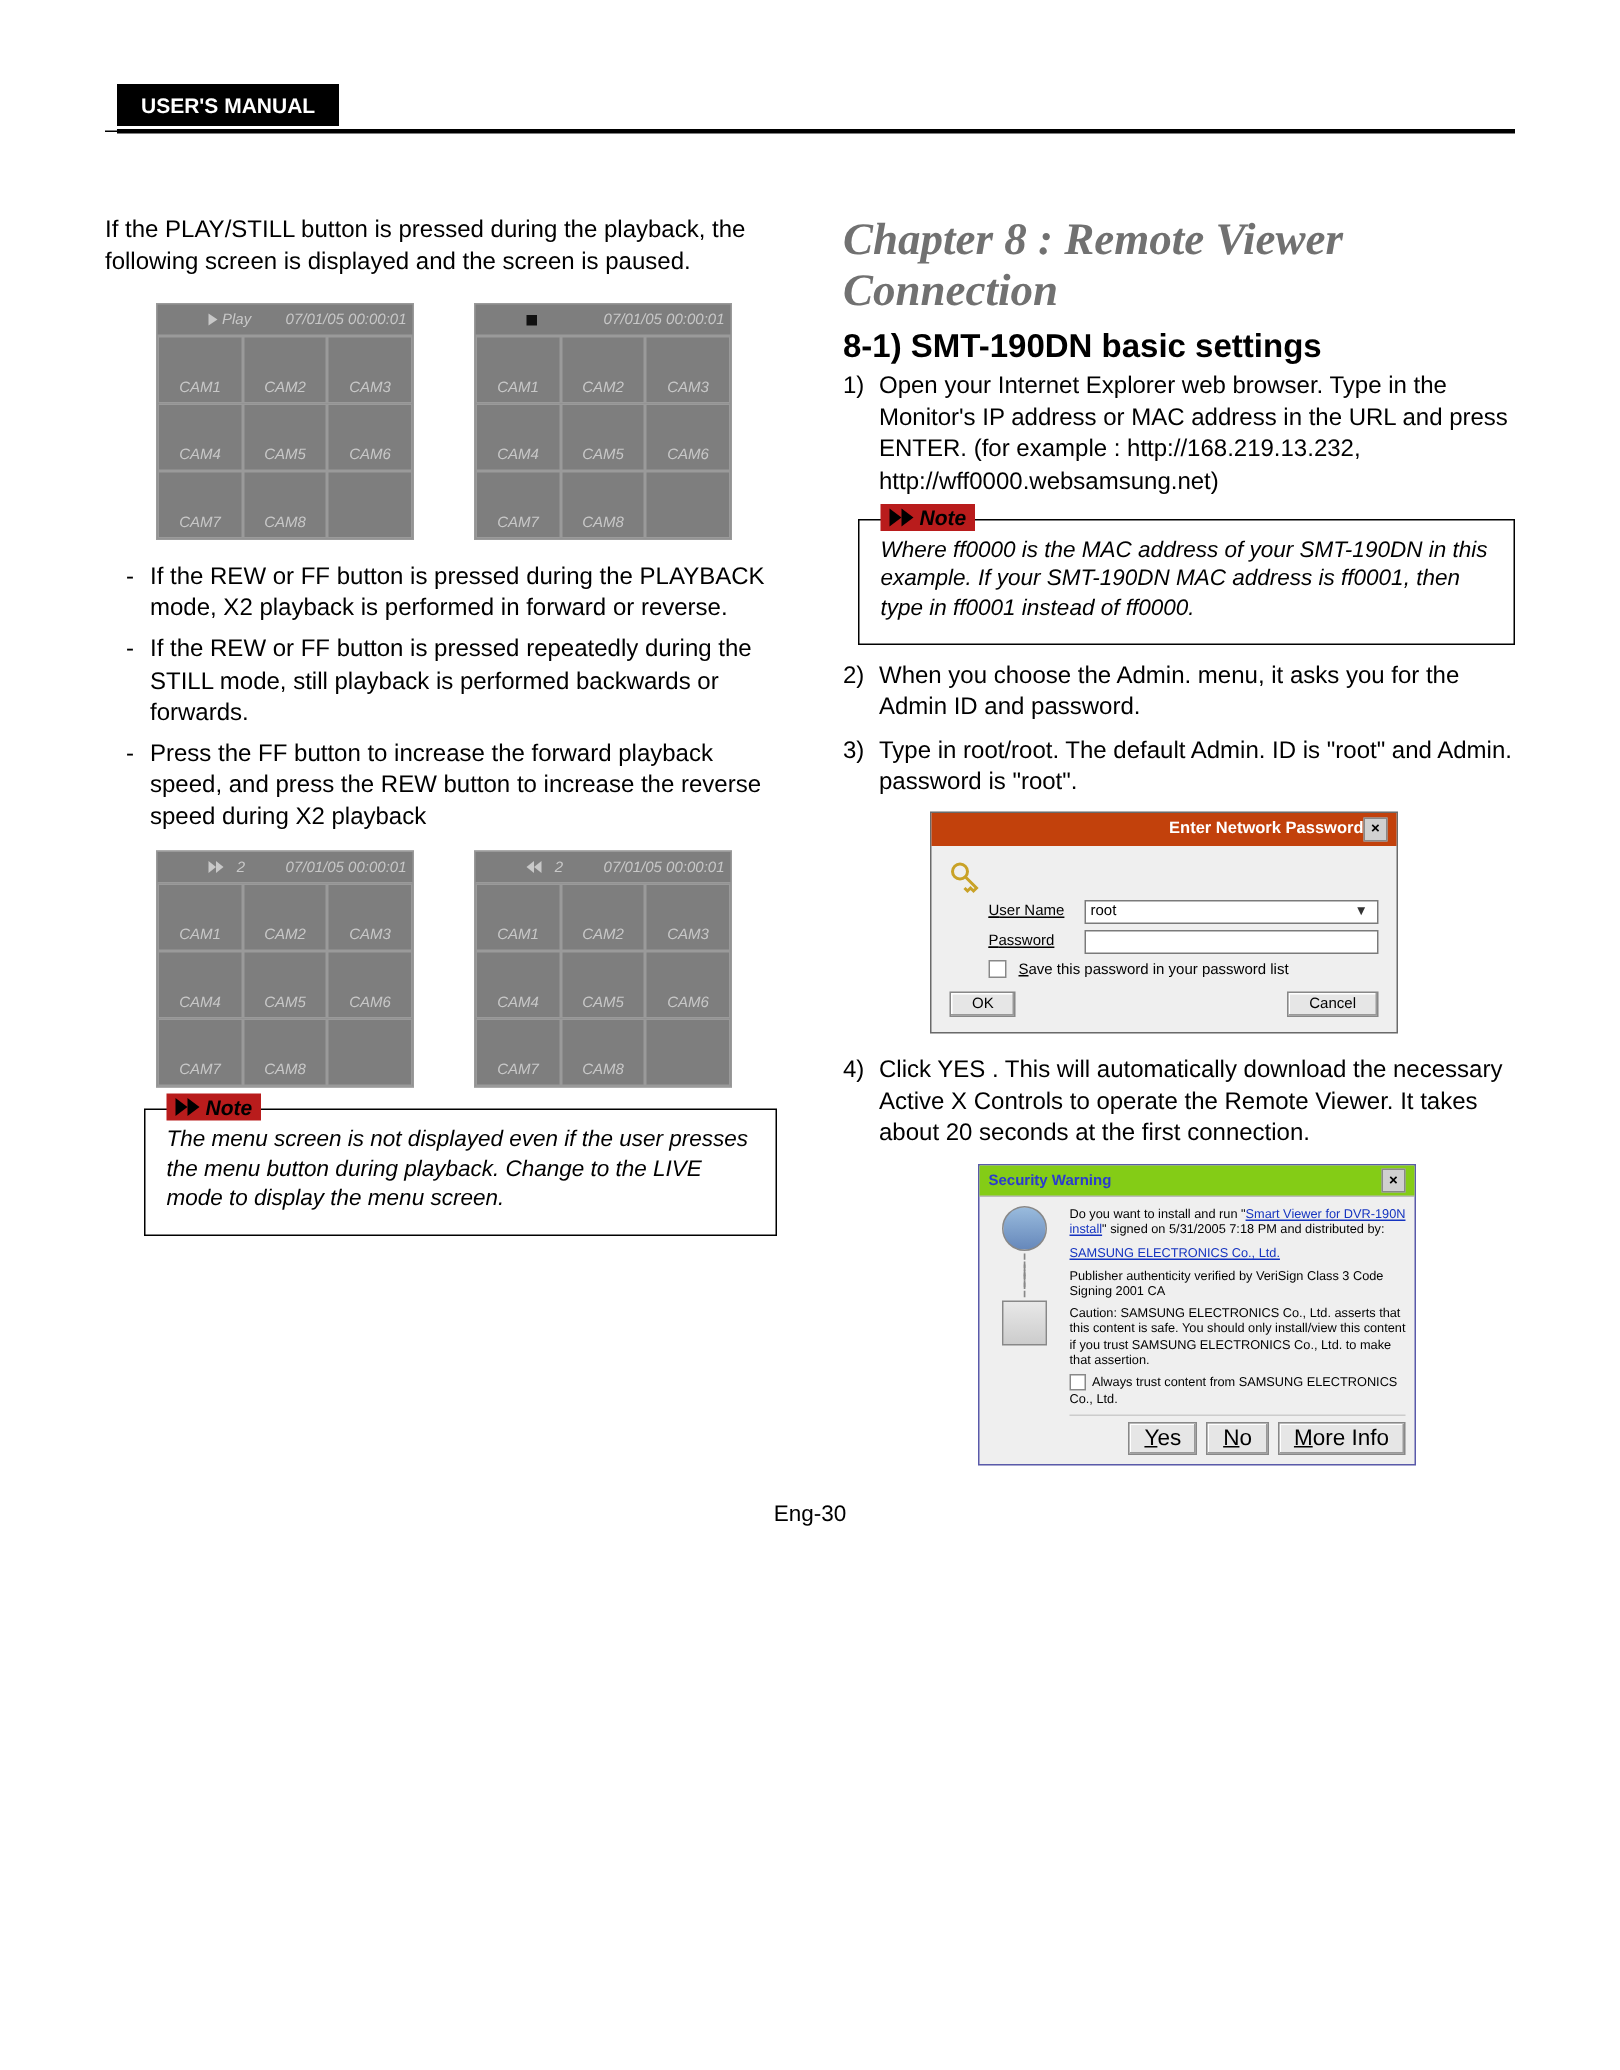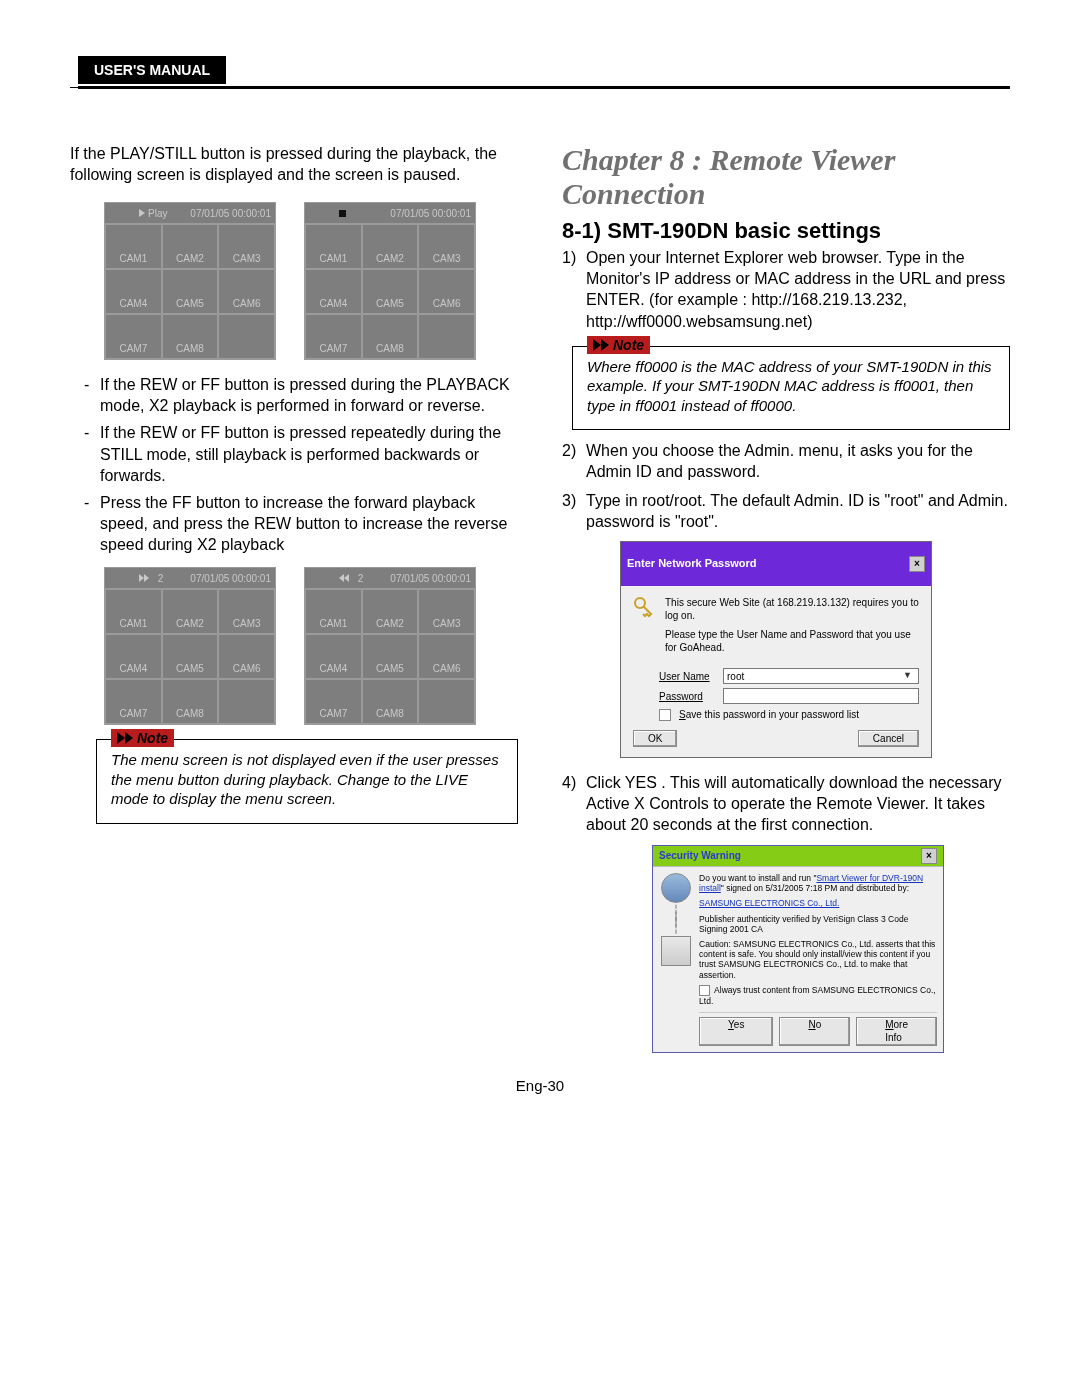--- a/index.html
+++ b/index.html
@@ -33,22 +33,23 @@
   .rule-row .thick { flex:1;height:3px;background:#000;}
   .columns {
     display:flex;
     gap:44px;
     margin-top:54px;
   }
   .col { flex:1; font-size:16px; line-height:1.32; }
   .col p { margin:0 0 17px 0; }
   .grid-pair {
     display:flex;
-    gap:28px;
+    gap:40px;
     margin:12px 0 14px 34px;
+    font-style:italic;
   }
   .cam-grid {
     width:170px;
     background:#7e7e7e;
     border:1px solid #9a9a9a;
     color:#c8c8c8;
     font-size:10px;
   }
   .cam-header{
     display:flex;
@@ -123,27 +124,27 @@
   ol.num li{position:relative;padding-left:24px;margin-bottom:8px;}
   ol.num li .n{position:absolute;left:0;}
   .dialog{
     width:310px;
     margin:8px 0 14px 58px;
     border:1px solid #6a6a6a;
     font-size:10px;
     background:#efefef;
   }
   .dlg-title{
-    background:#6d28d9;
+    background:#c2410c;
     color:#fff;
-    padding:14px 6px;
+    padding:3px 6px;
     font-weight:bold;
     display:flex;
     align-items:center;
-    justify-content:space-between;
+    justify-content:flex-end;
     font-size:11px;
   }
   .dlg-x{
     background:#d0d0d0;color:#000;width:14px;height:14px;display:flex;align-items:center;justify-content:center;border:1px solid #888;font-size:10px;
   }
   .dlg-body{padding:10px 12px 10px 12px;}
   .dlg-row{display:flex;align-items:center;gap:8px;margin:4px 0 4px 26px;}
   .dlg-row label{width:56px;text-decoration:underline;text-decoration-style:solid;text-decoration-color:#000;}
   .dlg-row .fld{flex:1;height:14px;border:1px solid #7a7a7a;background:#fff;padding:0 3px;display:flex;align-items:center;justify-content:space-between;}
   .dlg-row .dd{width:12px;font-size:9px;color:#333;}
@@ -164,21 +165,21 @@
     display:flex;align-items:center;justify-content:space-between;
   }
   .dlg2-body{display:flex;gap:6px;padding:6px;}
   .dlg2-left{width:48px;display:flex;flex-direction:column;gap:6px;align-items:center;}
   .dlg2-ico{width:28px;height:28px;border-radius:50%;background:linear-gradient(#9bd,#68b);border:1px solid #888;}
   .dlg2-ico2{width:28px;height:28px;background:linear-gradient(#e8e8e8,#ccc);border:1px solid #888;}
   .dlg2-right{flex:1;}
   .dlg2-right p{margin:0 0 5px 0;line-height:1.2;}
   .dlg2-right .lnk{color:#1433c0;text-decoration:underline;}
   .dlg2-btns{display:flex;gap:6px;justify-content:flex-end;margin-top:6px;border-top:1px solid #ccc;padding-top:4px;}
-  .dlg2-btn{border:1px solid #888;background:#e6e6e6;padding:0 28px;font-size:10px;box-shadow:inset -1px -1px #999, inset 1px 1px #fff;}
+  .dlg2-btn{border:1px solid #888;background:#e6e6e6;padding:0 10px;font-size:15px;box-shadow:inset -1px -1px #999, inset 1px 1px #fff;}
   .footer{
     text-align:center;
     font-size:15px;
     margin-top:24px;
     padding-bottom:30px;
   }
 </style>
 </head>
 <body>
 
@@ -326,24 +327,20 @@
           <span class="dlg-x">×</span>
         </div>
         <div class="dlg-body">
           <div style="display:flex;gap:6px;">
             <span class="dlg-key">
               <svg viewBox="0 0 20 22">
                   <circle cx="7" cy="7" r="5" fill="none" stroke="#c9a227" stroke-width="2"></circle>
                   <path d="M10 10 L18 18 L16 20 L14 18 L12 20 L10 18" fill="none" stroke="#c9a227" stroke-width="2"></path>
                 </svg>
             </span>
-            <div style="flex:1;">
-              <p style="margin:0 0 6px 0;">This secure Web Site (at 168.219.13.132) requires you to log on.</p>
-              <p style="margin:0 0 10px 0;">Please type the User Name and Password that you use for GoAhead.</p>
-            </div>
           </div>
           <div class="dlg-row">
             <label><span style="text-decoration:underline;">U</span>ser Name</label>
             <div class="fld">
                 <span>root</span>
                 <span class="dd">▼</span>
               </div>
           </div>
           <div class="dlg-row">
             <label><span style="text-decoration:underline;">P</span>assword</label>

